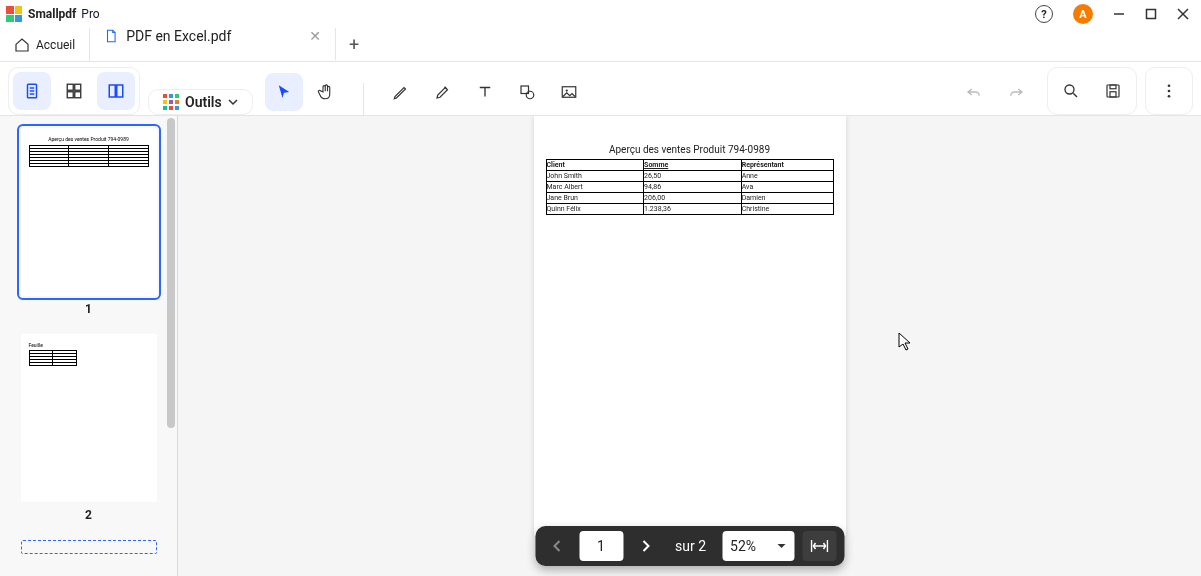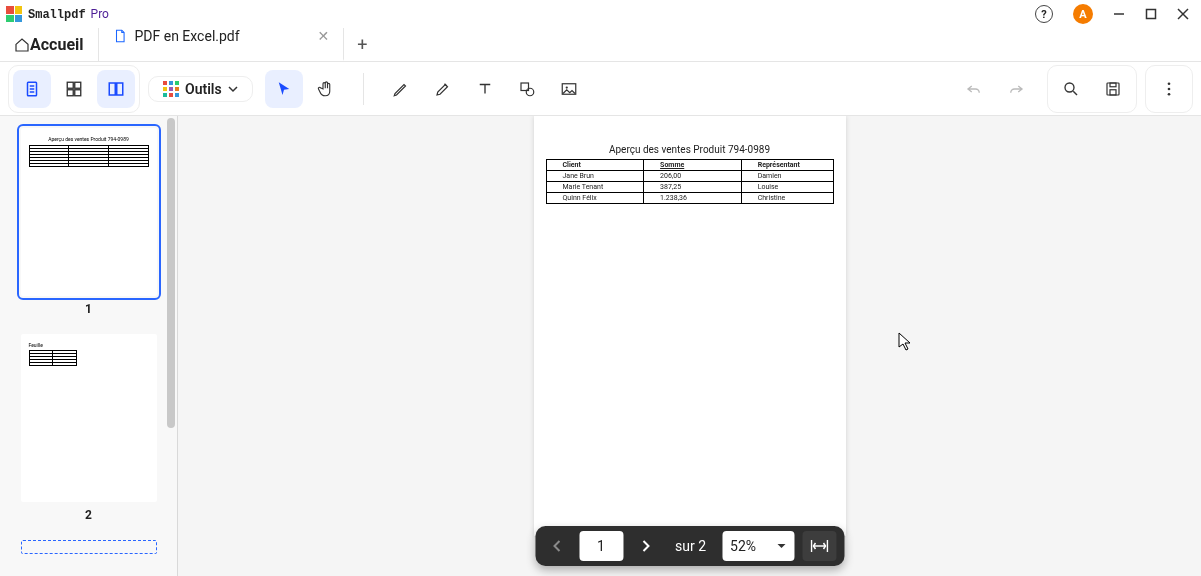--- a/index.html
+++ b/index.html
@@ -5,38 +5,38 @@
   * { box-sizing: border-box; margin: 0; padding: 0; font-family: -apple-system, BlinkMacSystemFont, "Segoe UI", Roboto, Arial, sans-serif; }
   body { width: 1201px; height: 576px; overflow: hidden; background: #fff; color: #222; }
 
   
   .titlebar { height: 28px; display: flex; align-items: center; padding: 0 6px; font-size: 12px; }
   .logo { width: 16px; height: 16px; display: grid; grid-template: 1fr 1fr / 1fr 1fr; gap: 1px; margin-right: 6px; }
   .logo span:nth-child(1){background:#e84d3d;}
   .logo span:nth-child(2){background:#f1c40f;}
   .logo span:nth-child(3){background:#2ecc71;}
   .logo span:nth-child(4){background:#3498db;}
-  .titlebar .name { font-weight: 700; display:inline;font-family:Liberation Mono, monospace; }
-  .titlebar .pro { color:#4c1d95; font-weight:400; display:inline; margin-left:2px;}
+  .titlebar .name { font-weight: 700; display:inline; }
+  .titlebar .pro { color:#0f172a; font-weight:400; display:inline; margin-left:2px;}
   .win-controls { margin-left:auto; display:flex; align-items:center; gap:20px; padding-right:6px; }
   .help-circle { width:18px; height:18px; border:1.5px solid #444; border-radius:50%; display:flex; align-items:center; justify-content:center; font-size:11px; font-weight:700; }
   .avatar { width:20px; height:20px; border-radius:50%; background:#f57c00; color:#fff; display:flex; align-items:center; justify-content:center; font-size:11px; font-weight:700; }
   .win-btn { font-size:14px; color:#333; }
 
   
   .tabs { height: 34px; border-bottom:1px solid #e5e5e5; display:flex; align-items:stretch; }
-  .home-tab { display:flex; align-items:center; padding:0 14px; font-size:16px; border-right:1px solid #e5e5e5;font-weight:bold; }
+  .home-tab { display:flex; align-items:center; gap:6px; padding:0 14px; font-size:12px; border-right:1px solid #e5e5e5; }
   .file-tab { display:flex; gap:8px; padding:0 14px; font-size:14px; border-right:1px solid transparent; border-bottom:2px solid transparent; }
   .file-tab.active { border-right:1px solid #e5e5e5; }
   .file-icon { width:14px; height:16px; }
   .tab-close { color:#999; font-size:14px; margin-left:70px; }
   .new-tab { display:flex; align-items:center; justify-content:center; width:36px; font-size:18px; color:#555; }
 
   
-  .toolbar { height: 54px; border-bottom:1px solid #e5e5e5; display:flex; align-items:center; padding:0 8px; gap:8px; }
+  .toolbar { height: 54px; border-bottom:1px solid #e5e5e5; display:flex; align-items:flex-end; padding:0 8px; gap:8px; }
   .tool-group { display:flex; align-items:center; gap:4px; padding:4px; border:1px solid #eee; border-radius:10px; }
   .tool-group.borderless { border:none; }
   .tbtn { width:38px; height:38px; display:flex; align-items:center; justify-content:center; border-radius:8px; }
   .tbtn.active { background:#e9efff; }
   .outils { display:flex; align-items:center; gap:6px; padding:0 10px; font-size:14px; font-weight:600; }
   .grid9 { width:16px; height:16px; display:grid; grid-template:repeat(3,1fr)/repeat(3,1fr); gap:2px; }
   .grid9 span:nth-child(1){background:#e84d3d;} .grid9 span:nth-child(2){background:#3498db;} .grid9 span:nth-child(3){background:#2ecc71;}
   .grid9 span:nth-child(4){background:#f1c40f;} .grid9 span:nth-child(5){background:#9b59b6;} .grid9 span:nth-child(6){background:#e67e22;}
   .grid9 span:nth-child(7){background:#1abc9c;} .grid9 span:nth-child(8){background:#e84d3d;} .grid9 span:nth-child(9){background:#3498db;}
   .vr { width:1px; height:32px; background:#e5e5e5; margin:0 6px; }
@@ -53,21 +53,21 @@
   .fake-table { width:100%; border-collapse:collapse; }
   .fake-table td { border:0.5px solid #000; height:3px; }
   .pagenum { text-align:center; font-size:12px; font-weight:700; margin-bottom:18px; }
   .thumb3 { width:136px; height:14px; border:1px dashed #2a66ff; margin:0 auto; border-radius:2px; }
   .sidebar-scroll { position:absolute; right:2px; top:2px; width:8px; height:310px; background:#c8c8c8; border-radius:4px; }
 
   .viewer { flex:1; background:#f5f5f5; display:flex; flex-direction:column; align-items:center; position:relative; overflow:hidden; }
   .page { width:312px; background:#fff; margin-top:0; box-shadow:0 0 5px rgba(0,0,0,0.15); padding:28px 12px 12px 12px; height:420px; }
   .doc-title { text-align:center; font-size:10px; margin-bottom:4px; white-space:nowrap; overflow:hidden; }
   table.data { width:100%; border-collapse:collapse; font-size:7px; }
-  table.data th, table.data td { border:1px solid #000; padding:0 16px; text-align:left; font-weight:400; height:10px; line-height:10px; }
+  table.data th, table.data td { border:1px solid #000; padding:0 0; text-align:left; font-weight:400; height:10px; line-height:10px; }
   table.data th { font-weight:700; }
   .col-a{width:34%;} .col-b{width:34%;text-decoration:underline;} .col-c{width:32%;}
 
   .cursor { position:absolute; left:720px; top:216px; pointer-events:none; }
 
   
   .floatbar { position:absolute; bottom:10px; left:50%; transform:translateX(-50%); height:40px; background:#2e2e2e; border-radius:10px; display:flex; align-items:center; padding:4px; gap:0; box-shadow:0 4px 10px rgba(0,0,0,0.3); }
   .fbtn { width:36px; height:32px; display:flex; align-items:center; justify-content:center; color:#fff; }
   .fbtn.dis { color:#8a8a8a; }
   .pagein { width:44px; height:30px; background:#fff; border-radius:4px; display:flex; align-items:center; justify-content:center; font-size:14px; margin:0 4px; }
@@ -353,28 +353,33 @@
     <div class="page">
       <div class="doc-title">Aperçu des ventes Produit 794-0989</div>
       <table class="data">
         <tbody>
             <tr>
           <th class="col-a">Client</th>
           <th class="col-b">Somme</th>
           <th class="col-c">Représentant</th>
         </tr>
         <tr>
+              <td>John Smith</td>
+              <td>26,50</td>
+              <td>Anne</td>
+            </tr>
+        <tr>
+              <td>Marc Albert</td>
+              <td>94,86</td>
+              <td>Ava</td>
+            </tr>
+        <tr>
               <td>Jane Brun</td>
               <td>206,00</td>
               <td>Damien</td>
-            </tr>
-        <tr>
-              <td>Marie Tenant</td>
-              <td>387,25</td>
-              <td>Louise</td>
             </tr>
         <tr>
               <td>Quinn Félix</td>
               <td>1.238,36</td>
               <td>Christine</td>
             </tr>
       </tbody>
         </table>
     </div>
 

